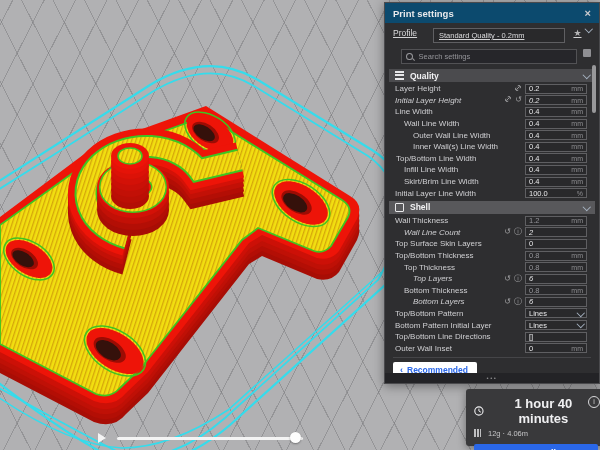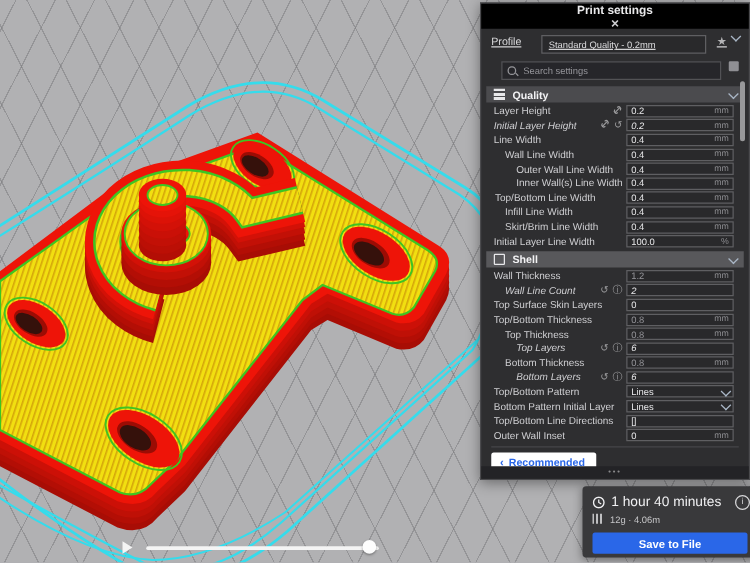--- a/index.html
+++ b/index.html
@@ -19,21 +19,21 @@
   .play-tri{position:absolute;left:2px;top:3px;width:0;height:0;
     border-left:8px solid #f4f4f4;border-top:5px solid transparent;border-bottom:5px solid transparent;cursor:pointer;}
   .track{position:absolute;left:21px;top:7px;width:186px;height:2.5px;background:#f4f4f4;border-radius:2px;}
   .knob{position:absolute;left:194px;top:2px;width:11px;height:11px;border-radius:50%;
     background:#fdfdfd;box-shadow:0 1px 2px rgba(0,0,0,.35);}
 
   
   #panel{position:absolute;left:384px;top:2px;width:216px;height:382px;
     background:#2e2e30;border:1px solid #4a4a4d;box-sizing:border-box;
     box-shadow:0 2px 10px rgba(0,0,0,.4);color:#d2d2d4;}
-  .titlebar{height:20px;background:#000000;display:flex;align-items:center;padding:0 8px;flex-direction:column;}
+  .titlebar{height:20px;background:#0c4a6e;display:flex;align-items:center;padding:0 8px;}
   .titlebar .t{font-size:9.5px;font-weight:bold;color:#e9e9eb;flex:1;}
   .xbtn{color:#cccccf;font-size:11px;line-height:11px;cursor:pointer;font-weight:bold;}
   .profrow{display:flex;align-items:flex-start;margin:5px 8px 0 8px;height:14px;text-decoration:underline;}
   .profrow .plabel{font-size:8.5px;color:#dadadc;width:40px;}
   .profbox{flex:1;height:13px;border:1px solid #5f5f62;background:#29292b;
     display:flex;align-items:center;padding:0 5px;font-size:7.5px;color:#dcdcde;cursor:pointer;}
   .star{color:#b4b4b6;font-size:9px;margin:0 4px 0 8px;cursor:pointer;}
   .chev{width:4.5px;height:4.5px;border-right:1.3px solid #a9b6c6;border-bottom:1.3px solid #a9b6c6;
     transform:rotate(45deg);display:inline-block;margin-top:-2px;}
   .searchrow{display:flex;margin:7px 8px 0 16px;height:14px;}
@@ -51,41 +51,41 @@
   .sechead.light{background:#58585b;}
   .sechead .sname{font-size:8.5px;font-weight:bold;color:#f2f2f4;margin-left:6px;flex:1;}
   .sicon{width:9px;height:9px;position:relative;}
   .sicon.quality-icon{background:linear-gradient(#e8e8ea 0 2px,transparent 2px 3.5px,#e8e8ea 3.5px 5.5px,transparent 5.5px 7px,#e8e8ea 7px 9px);}
   .sicon.shell-icon{border:1.4px solid #e8e8ea;box-sizing:border-box;border-radius:1px;}
   .srow{height:11.6px;display:flex;align-items:center;padding:0 12px 0 10px;}
   .srow .lab{font-size:8px;color:#cfcfd2;white-space:nowrap;}
   .srow .lab.it{font-style:italic;}
   .srow .sp{flex:1;}
   .ric{font-size:8px;color:#9c9c9e;margin-right:3px;line-height:8px;cursor:pointer;}
-  .vbox{width:86px;height:10px;border:1px solid #5f5f62;background:#29292b;box-sizing:border-box;
+  .vbox{width:62px;height:10px;border:1px solid #5f5f62;background:#29292b;box-sizing:border-box;
     display:flex;align-items:center;padding:0 3px;font-size:7.5px;color:#e8e8ea;cursor:text;}
   .vbox .val{flex:1;line-height:9px;}
   .vbox .val.gray{color:#95959a;}
   .vbox .val.it{font-style:italic;}
   .vbox .unit{color:#8e8e92;font-size:7px;}
   .vbox.sel{cursor:pointer;}
   .divline{height:1px;background:#454548;margin:3px 8px 0 8px;}
   .recbtn{display:inline-flex;align-items:center;margin:4px 0 0 8px;background:#ffffff;color:#2a67e8;
     font-size:8.5px;font-weight:bold;padding:3px 9px 3px 7px;border-radius:2px;cursor:pointer;}
   .recbtn .lt{margin-right:4px;font-size:9px;}
   .botstrip{position:absolute;left:0;bottom:0;width:100%;height:10px;background:#232326;
     display:flex;align-items:center;justify-content:center;}
   .botstrip .dots{color:#8a8a8c;font-size:6px;letter-spacing:1.5px;cursor:grab;}
   .scrollthumb{position:absolute;right:3px;top:62px;width:4px;height:48px;background:#98989a;border-radius:2px;cursor:grab;}
 
   
   #savebox{position:absolute;left:466px;top:389px;width:140px;height:57px;background:#39393b;
     border-radius:3px;box-shadow:0 2px 8px rgba(0,0,0,.4);padding:7px 8px;box-sizing:border-box;color:#f0f0f2;}
   .timerow{display:flex;align-items:center;position:relative;}
-  .timerow .tm{font-size:11px;font-weight:normal;margin-left:5px;text-align:center;}
+  .timerow .tm{font-size:13px;font-weight:bold;margin-left:5px;text-align:center;}
   .inf{position:absolute;right:-2px;top:0px;width:10px;height:10px;border:1.2px solid #d8d8da;border-radius:50%;
     font-size:7px;text-align:center;line-height:10px;color:#d8d8da;cursor:pointer;}
   .matrow{display:flex;margin-top:3px;}
   .spool{width:9px;height:8px;background:linear-gradient(90deg,#bfbfc1 0 1.5px,transparent 1.5px 3px,#bfbfc1 3px 4.5px,transparent 4.5px 6px,#bfbfc1 6px 7.5px,transparent 7.5px 9px);}
   .matrow .mt{font-size:7.5px;color:#c5c5c7;margin-left:5px;}
   .savebtn{margin-top:6px;height:17px;background:#2a67e8;border-radius:2px;color:#fff;
     font-size:9px;font-weight:bold;display:flex;align-items:center;justify-content:center;cursor:pointer;}
 </style>
 </head>
 <body>

